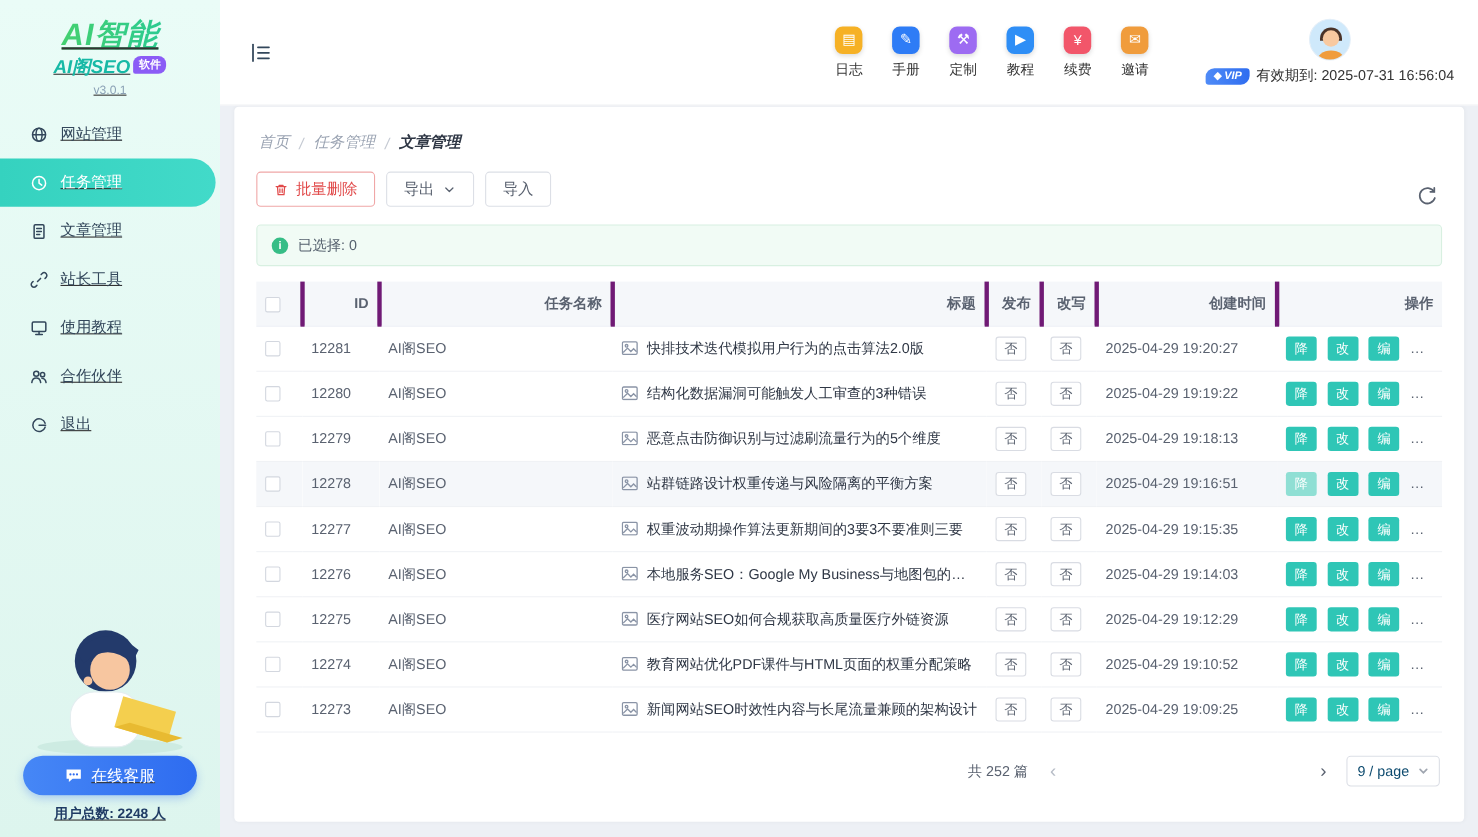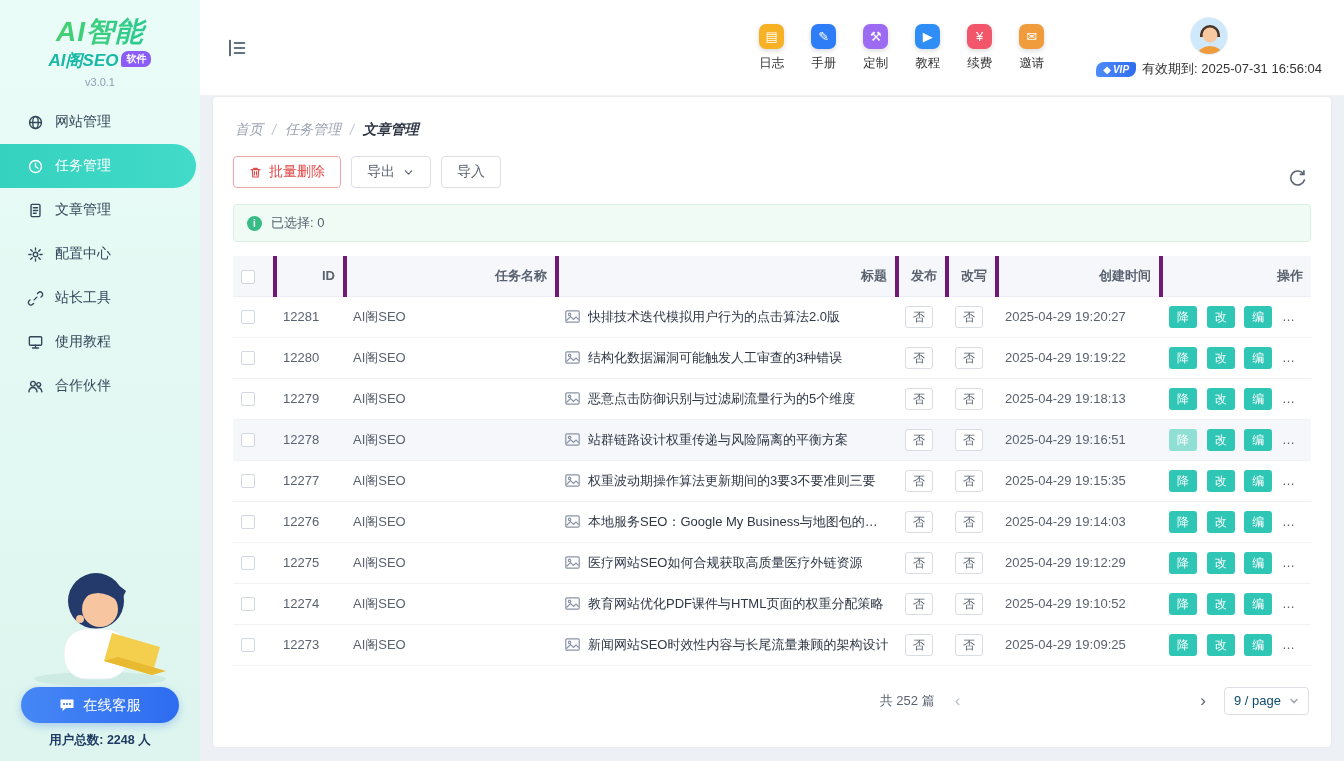--- a/index.html
+++ b/index.html
@@ -1,21 +1,21 @@
 <!DOCTYPE html>
 <html><head>
 <meta charset="utf-8">
 <style>
   * { box-sizing: border-box; margin: 0; padding: 0; }
   html,body { width:1344px; height:761px; overflow:hidden; }
   body { font-family:"Liberation Sans","DejaVu Sans",sans-serif; background:#edf0f5; color:#333; font-size:14px; }
   .app { display:flex; width:1344px; height:761px; }
 
   
-  .sidebar { width:200px; flex:0 0 200px; background:linear-gradient(180deg,#eafcf7 0%,#ddf5ee 100%); display:flex; flex-direction:column; position:relative; }
+  .sidebar { width:200px; flex:0 0 200px; background:linear-gradient(180deg,#eafcf7 0%,#ddf5ee 100%); display:flex; flex-direction:column; position:relative;text-decoration:underline; }
   .logo { text-align:center; padding:13px 0 4px; }
   .logo-line1 { font-size:28px; font-weight:800; font-style:italic; letter-spacing:1px;
     background:linear-gradient(90deg,#55d45c,#1cc7a4); -webkit-background-clip:text; background-clip:text; color:transparent; }
   .logo-line2 { font-size:17px; font-weight:800; font-style:italic; color:#17b9a6; margin-top:-2px; }
   .logo-badge { display:inline-block; background:#8b5cf6; color:#fff; font-size:10px; font-style:normal; font-weight:600;
     border-radius:7px 7px 7px 2px; padding:1px 5px; margin-left:3px; vertical-align:4px; }
   .version { font-size:11px; color:#8aa0b5; margin-top:4px; }
   .menu { margin-top:8px; }
   .menu-item { display:flex; align-items:center; gap:11px; height:44px; padding-left:27px; color:#33475b; font-size:14px; cursor:pointer; }
   .mi-icon { width:17px; height:17px; display:inline-flex; }
@@ -129,29 +129,20 @@
             <svg viewBox="0 0 16 16">
               <rect x="3.8" y="2.2" width="8.4" height="11.6" rx="1"></rect>
               <path d="M6 5.4h4M6 8h4M6 10.6h2.6"></path>
             </svg>
           </span>
           <span class="mi-label">文章管理</span>
         </div>
         <div class="menu-item">
           <span class="mi-icon">
             <svg viewBox="0 0 16 16">
-              <circle cx="8" cy="8" r="2.1"></circle>
-              <path d="M8 1.8v2M8 12.2v2M1.8 8h2M12.2 8h2M3.6 3.6l1.4 1.4M11 11l1.4 1.4M12.4 3.6 11 5M5 11l-1.4 1.4"></path>
-            </svg>
-          </span>
-          <span class="mi-label">配置中心</span>
-        </div>
-        <div class="menu-item">
-          <span class="mi-icon">
-            <svg viewBox="0 0 16 16">
               <path d="M6.7 9.3l2.6-2.6M9.8 3.4l.9-.9a2.33 2.33 0 0 1 3.3 3.3l-.9.9M6.2 12.6l-.9.9a2.33 2.33 0 0 1-3.3-3.3l.9-.9"></path>
             </svg>
           </span>
           <span class="mi-label">站长工具</span>
         </div>
         <div class="menu-item">
           <span class="mi-icon">
             <svg viewBox="0 0 16 16">
               <rect x="2.2" y="2.6" width="11.6" height="8" rx="1"></rect>
               <path d="M8 10.6v2.6M5.2 13.2h5.6"></path>
@@ -162,20 +153,29 @@
         <div class="menu-item">
           <span class="mi-icon">
             <svg viewBox="0 0 16 16">
               <circle cx="5.6" cy="5.4" r="2.2"></circle>
               <path d="M1.8 13c.3-2.6 1.9-4 3.8-4s3.5 1.4 3.8 4"></path>
               <circle cx="11" cy="6.2" r="1.8"></circle>
               <path d="M10.4 9.2c1.9.2 3.3 1.5 3.6 3.8"></path>
             </svg>
           </span>
           <span class="mi-label">合作伙伴</span>
+        </div>
+        <div class="menu-item">
+          <span class="mi-icon">
+            <svg viewBox="0 0 16 16">
+              <path d="M13.2 6.3A5.4 5.4 0 1 0 13.2 9.7"></path>
+              <path d="M13.6 8H8"></path>
+            </svg>
+          </span>
+          <span class="mi-label">退出</span>
         </div>
     </nav>
 
     <div class="sidebar-bottom">
       <div class="illus">
         <svg viewBox="0 0 168 128" width="168" height="128">
           <ellipse cx="84" cy="120" rx="66" ry="7" fill="#cdebe2"></ellipse>
           <circle cx="80" cy="42" r="28" fill="#233a6b"></circle>
           <circle cx="84" cy="50" r="18" fill="#f7c6a0"></circle>
           <path d="M54 34 Q80 6 110 32 L104 44 Q82 24 60 44 Z" fill="#233a6b"></path>

